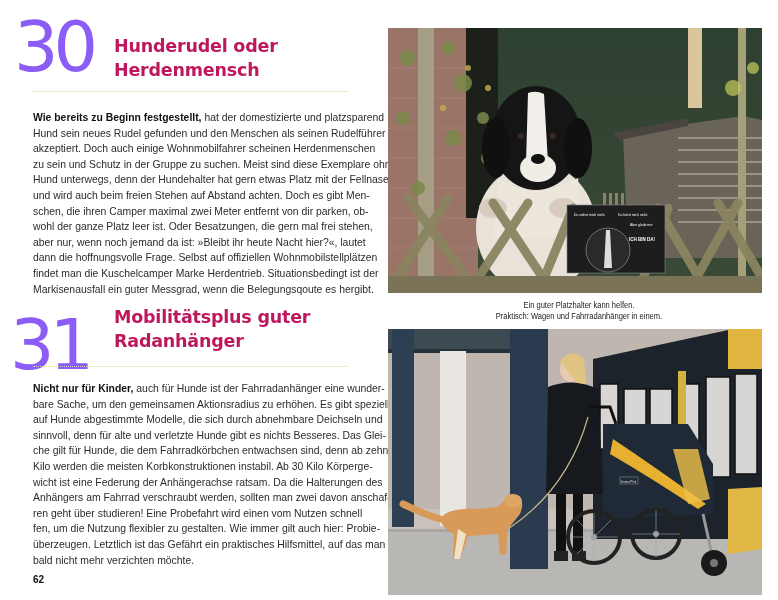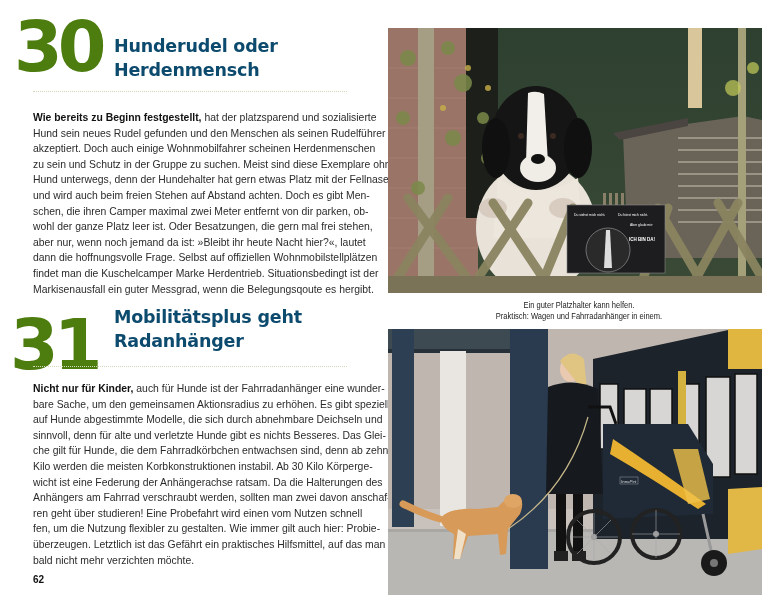--- a/index.html
+++ b/index.html
@@ -5,33 +5,33 @@
     * { margin: 0; padding: 0; box-sizing: border-box; }
     html, body { width: 778px; height: 600px; background: #ffffff; overflow: hidden; }
     body { position: relative; font-family: "DejaVu Sans", "Liberation Sans", sans-serif; color: #2a2a2a; }
 
     .page-left { position: absolute; left: 0; top: 0; width: 380px; height: 600px; }
     .page-right { position: absolute; left: 380px; top: 0; width: 398px; height: 600px; margin-top: 12px; }
 
     .chapter-num {
       position: absolute;
       font-family: "DejaVu Sans", sans-serif;
-      font-weight: bold;
+      font-weight: normal;
       font-size: 70px;
       letter-spacing: -5px;
       line-height: 1;
-      color: #4d7c0f;
+      color: #8b5cf6;
     }
     .chapter-title {
       position: absolute;
       font-family: "DejaVu Sans", sans-serif;
       font-weight: bold;
       font-size: 17.5px;
       line-height: 24px;
-      color: #0c4a6e;
+      color: #be185d;
       letter-spacing: -0.2px;
     }
     .dotted-rule {
       position: absolute;
       left: 33px; width: 314px; height: 0;
       border-top: 1.5px dotted #d2d8b8;
     }
     .body-text {
       position: absolute;
       left: 33px; width: 314px;
@@ -66,37 +66,37 @@
 <div class="page-left">
 
   <div class="chapter-num" style="left:14px; top:12px;">30</div>
   <div class="chapter-title" style="left:114px; top:34px;">
     <div>Hunderudel oder</div>
     <div>Herdenmensch</div>
   </div>
   <div class="dotted-rule" style="top:91px;"></div>
 
   <div class="body-text" style="top:110px;">
-    <span class="line"><span class="lead">Wie bereits zu Beginn festgestellt,</span><span> hat der platzsparend und sozialisierte</span></span>
+    <span class="line"><span class="lead">Wie bereits zu Beginn festgestellt,</span><span> hat der domestizierte und platzsparend</span></span>
     <span class="line">Hund sein neues Rudel gefunden und den Menschen als seinen Rudelführer</span>
     <span class="line">akzeptiert. Doch auch einige Wohnmobilfahrer scheinen Herdenmenschen</span>
     <span class="line">zu sein und Schutz in der Gruppe zu suchen. Meist sind diese Exemplare ohne</span>
     <span class="line">Hund unterwegs, denn der Hundehalter hat gern etwas Platz mit der Fellnase</span>
     <span class="line">und wird auch beim freien Stehen auf Abstand achten. Doch es gibt Men-</span>
     <span class="line">schen, die ihren Camper maximal zwei Meter entfernt von dir parken, ob-</span>
     <span class="line">wohl der ganze Platz leer ist. Oder Besatzungen, die gern mal frei stehen,</span>
     <span class="line">aber nur, wenn noch jemand da ist: »Bleibt ihr heute Nacht hier?«, lautet</span>
     <span class="line">dann die hoffnungsvolle Frage. Selbst auf offiziellen Wohnmobilstellplätzen</span>
     <span class="line">findet man die Kuschelcamper Marke Herdentrieb. Situationsbedingt ist der</span>
     <span class="line last">Markisenausfall ein guter Messgrad, wenn die Belegungsqoute es hergibt.</span>
   </div>
 
   <div class="chapter-num" style="left:10px; top:286px;margin-top:24px;">31</div>
   <div class="chapter-title" style="left:114px; top:305px;">
-    <div>Mobilitätsplus geht</div>
+    <div>Mobilitätsplus guter</div>
     <div>Radanhänger</div>
   </div>
   <div class="dotted-rule" style="top:366px;"></div>
 
   <div class="body-text" style="top:381px;">
     <span class="line"><span class="lead">Nicht nur für Kinder,</span><span> auch für Hunde ist der Fahrradanhänger eine wunder-</span></span>
     <span class="line">bare Sache, um den gemeinsamen Aktionsradius zu erhöhen. Es gibt speziell</span>
     <span class="line">auf Hunde abgestimmte Modelle, die sich durch abnehmbare Deichseln und</span>
     <span class="line">sinnvoll, denn für alte und verletzte Hunde gibt es nichts Besseres. Das Glei-</span>
     <span class="line">che gilt für Hunde, die dem Fahrradkörbchen entwachsen sind, denn ab zehn</span>

